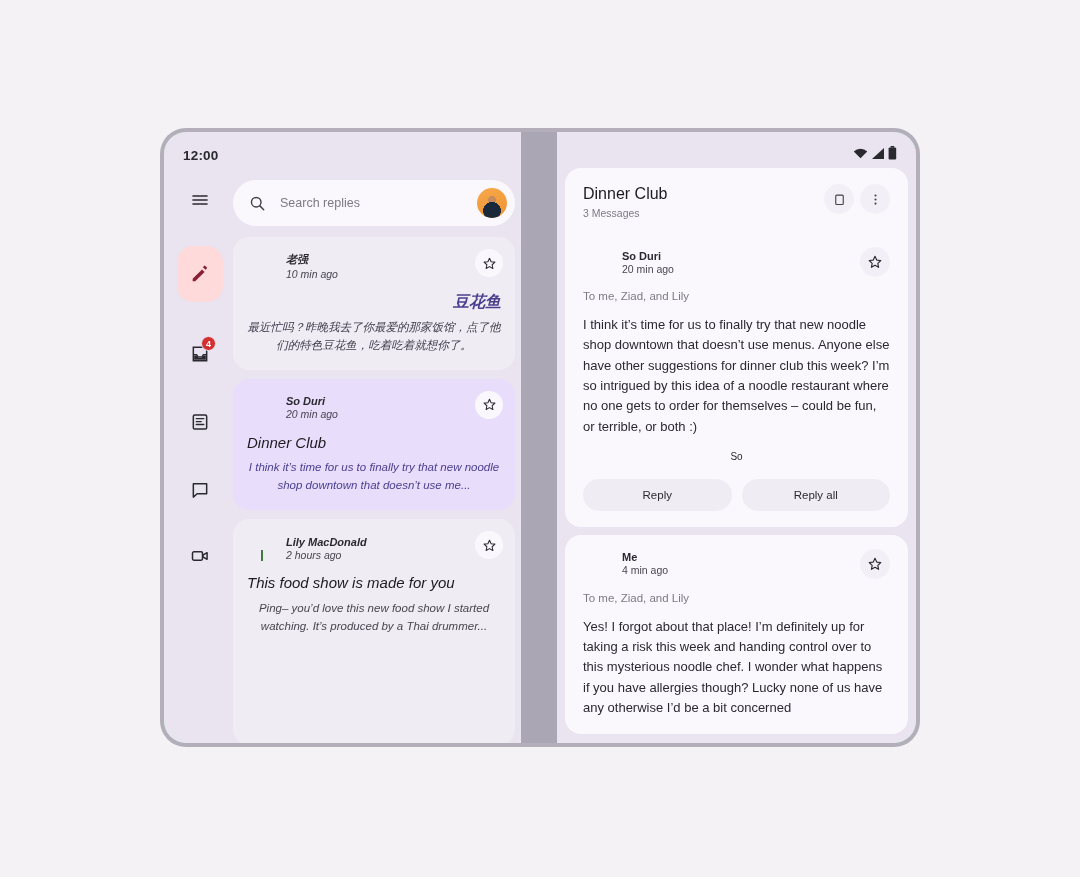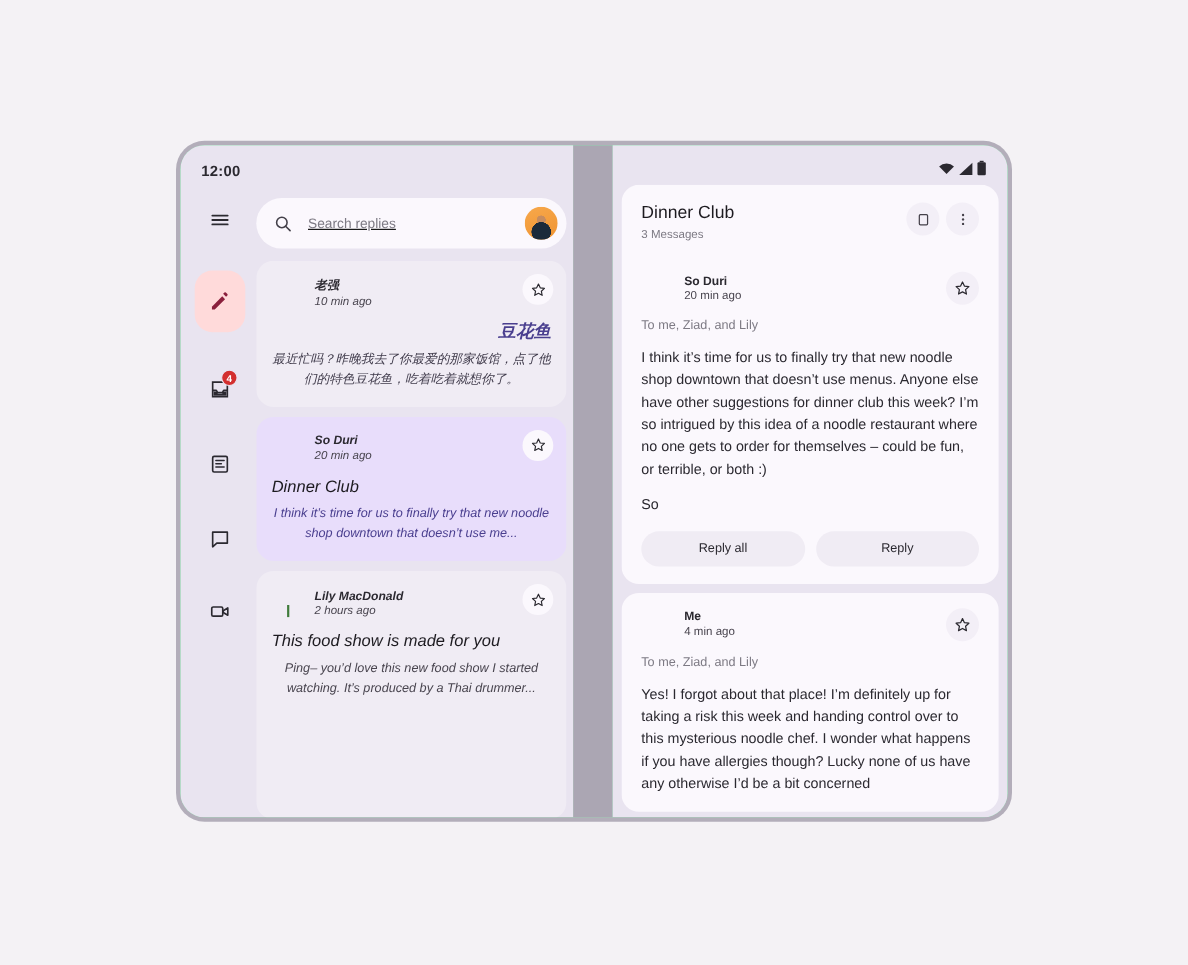--- a/index.html
+++ b/index.html
@@ -87,21 +87,20 @@
   
   #search-bar {
     position: absolute;
     left: 69px; top: 48px;
     width: 282px; height: 46px;
     background: #fbf8fd;
     border-radius: 24px;
     display: flex;
     align-items: center;
     padding: 0 8px 0 16px;
-    text-decoration: underline;
   }
   #search-input-text {
     flex: 1;
     margin-left: 14px;
     font-size: 12.5px;
     color: #7d7a84;
   }
   #search-avatar {
     width: 30px; height: 30px;
     border-radius: 50%;
@@ -240,21 +239,21 @@
     margin-top: 13px;
     font-size: 11.5px;
     color: #7d7a84;
   }
   .thread-body {
     margin-top: 13px;
     font-size: 13px;
     line-height: 1.56;
     color: #2b2930;
   }
-  .thread-signature { margin-top: 14px; font-size: 13px; color: #2b2930; }
+  .thread-signature { margin-top: 14px; font-size: 10px; color: #2b2930; text-align: center; }
   .reply-row {
     margin-top: 17px;
     display: flex;
     gap: 10px;
   }
   .reply-btn {
     flex: 1;
     height: 32px;
     border-radius: 16px;
     background: #f0ecf4;
@@ -498,22 +497,22 @@
               <span class="thread-star">
                 <svg width="16" height="16" viewBox="0 0 24 24">
                   <path d="M12 3.5l2.6 5.6 6.1.7-4.5 4.2 1.2 6-5.4-3-5.4 3 1.2-6L3.3 9.8l6.1-.7z" fill="none" stroke="#2b2930" stroke-width="1.7" stroke-linejoin="round"></path>
                 </svg>
               </span>
             </div>
             <div class="recipients">To me, Ziad, and Lily</div>
             <div class="thread-body">I think it’s time for us to finally try that new noodle shop downtown that doesn’t use menus. Anyone else have other suggestions for dinner club this week? I’m so intrigued by this idea of a noodle restaurant where no one gets to order for themselves – could be fun, or terrible, or both :)</div>
             <div class="thread-signature">So</div>
             <div class="reply-row">
+              <div class="reply-btn">Reply</div>
               <div class="reply-btn">Reply all</div>
-              <div class="reply-btn">Reply</div>
             </div>
           </div>
 
         </div>
 
         <div class="detail-card">
           <div class="thread-msg">
             <div class="thread-msg-head">
               <span class="avatar"><span class="av-photo-me"></span></span>
               <span class="sender-block">

